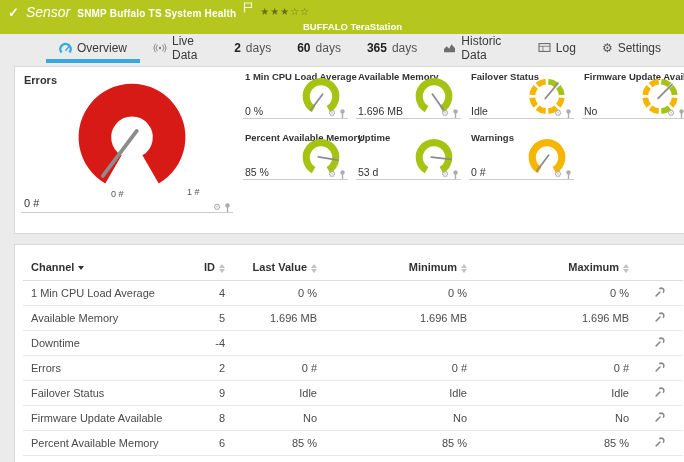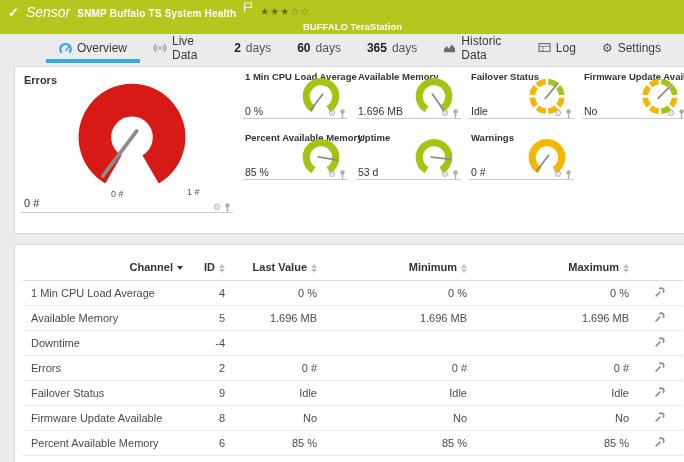--- a/index.html
+++ b/index.html
@@ -47,21 +47,21 @@
   
   .small-grid { position:absolute; left:228px; top:4px; width:444px;
                 display:grid; grid-template-columns:repeat(4,1fr); column-gap:8px; row-gap:13px; }
   .small-card { position:relative; height:48px; border-bottom:1px solid #ccc; }
   .small-card .card-title { position:absolute; left:2px; top:0px; font-size:9.5px; white-space:nowrap; }
   .small-card svg.sgauge { position:absolute; right:4px; top:3px; }
   .small-card .gauge-value { left:2px; bottom:1px; font-size:10.5px; }
 
   
   table { border-collapse:collapse; width:660px; font-size:11px; table-layout:fixed; }
-  th { text-align:right; font-weight:bold; color:#333; padding:4px 8px 7px 8px; border-bottom:1px solid #ddd; }
+  th { text-align:left; font-weight:bold; color:#333; padding:4px 8px 7px 8px; border-bottom:1px solid #ddd; }
   td { color:#4a4a4a; padding:5px 8px; border-bottom:1px solid #e9e9e9; }
   .col-id,.col-last,.col-min,.col-max { text-align:right; }
   th.col-id,th.col-last,th.col-min,th.col-max { text-align:right; }
   .col-act { text-align:center; }
   .c-channel { width:168px; } .c-id { width:42px; } .c-last { width:92px; }
   .c-min { width:150px; } .c-max { width:162px; } .c-act { width:46px; }
   .sortpair { display:inline-flex; flex-direction:column; gap:1px; margin-left:4px; vertical-align:middle; }
   .tri-up { width:0; height:0; border-left:3px solid transparent; border-right:3px solid transparent;
             border-bottom:4px solid #c2c2c2; }
   .tri-down { width:0; height:0; border-left:3px solid transparent; border-right:3px solid transparent;

